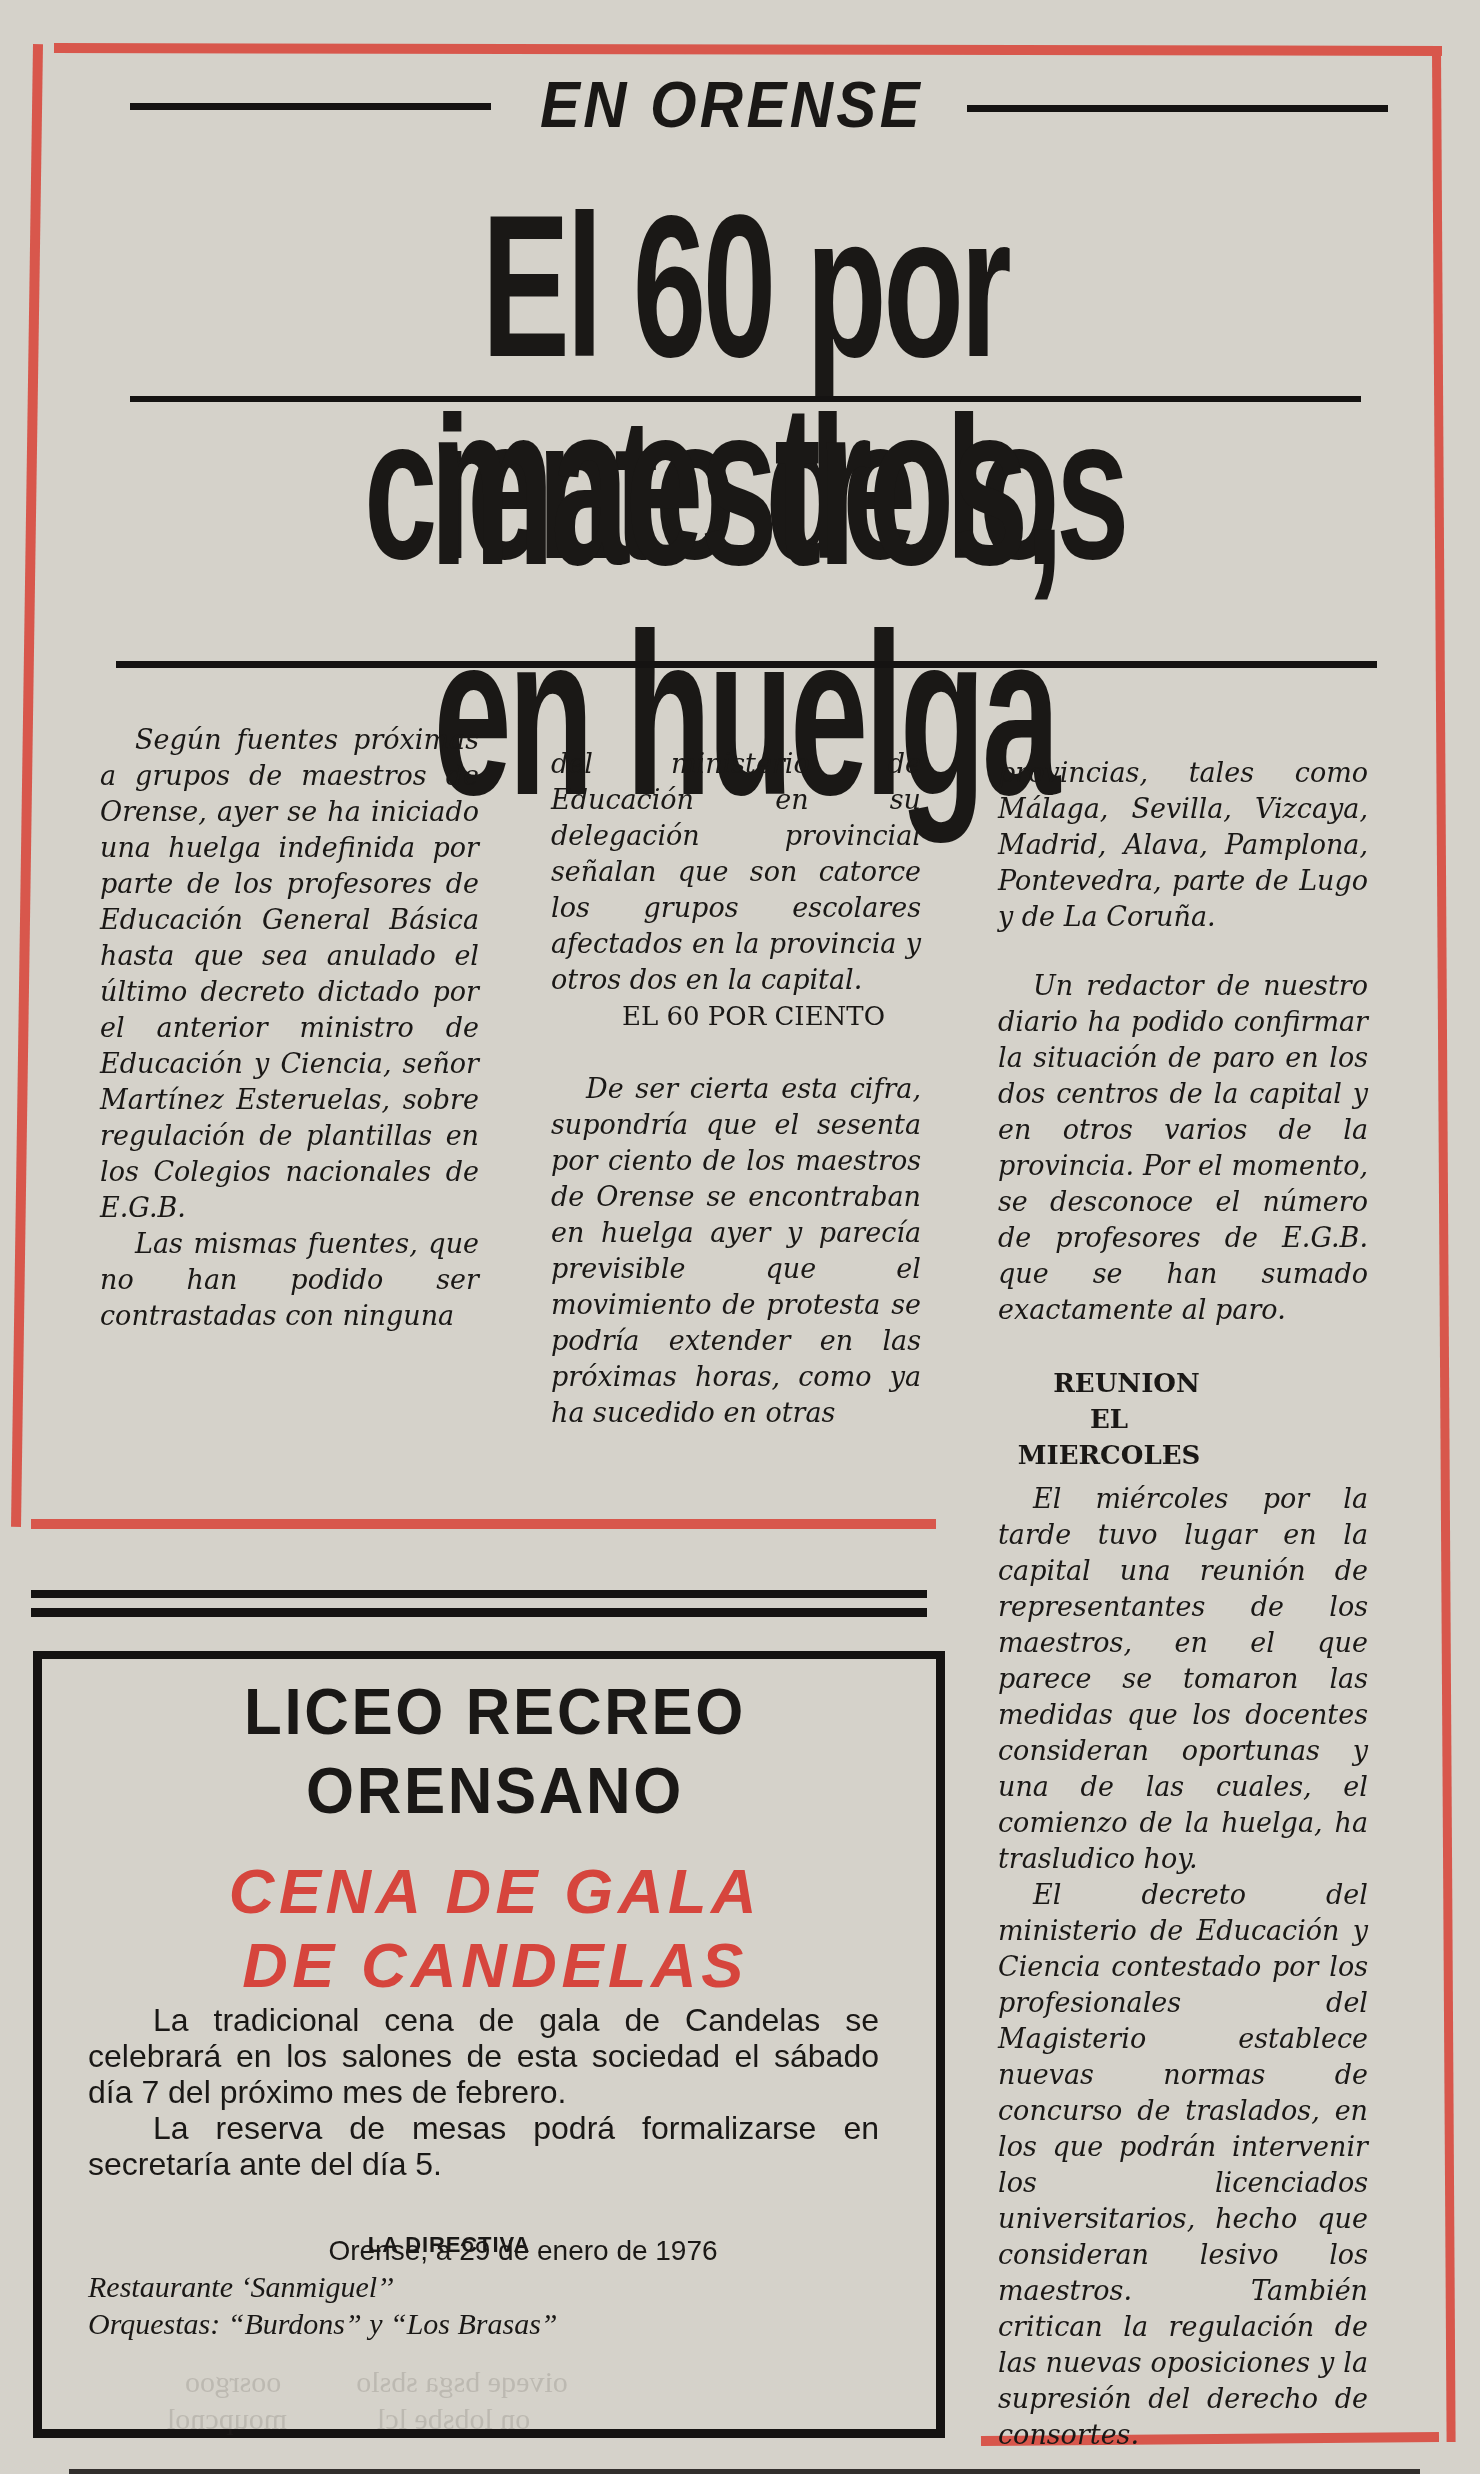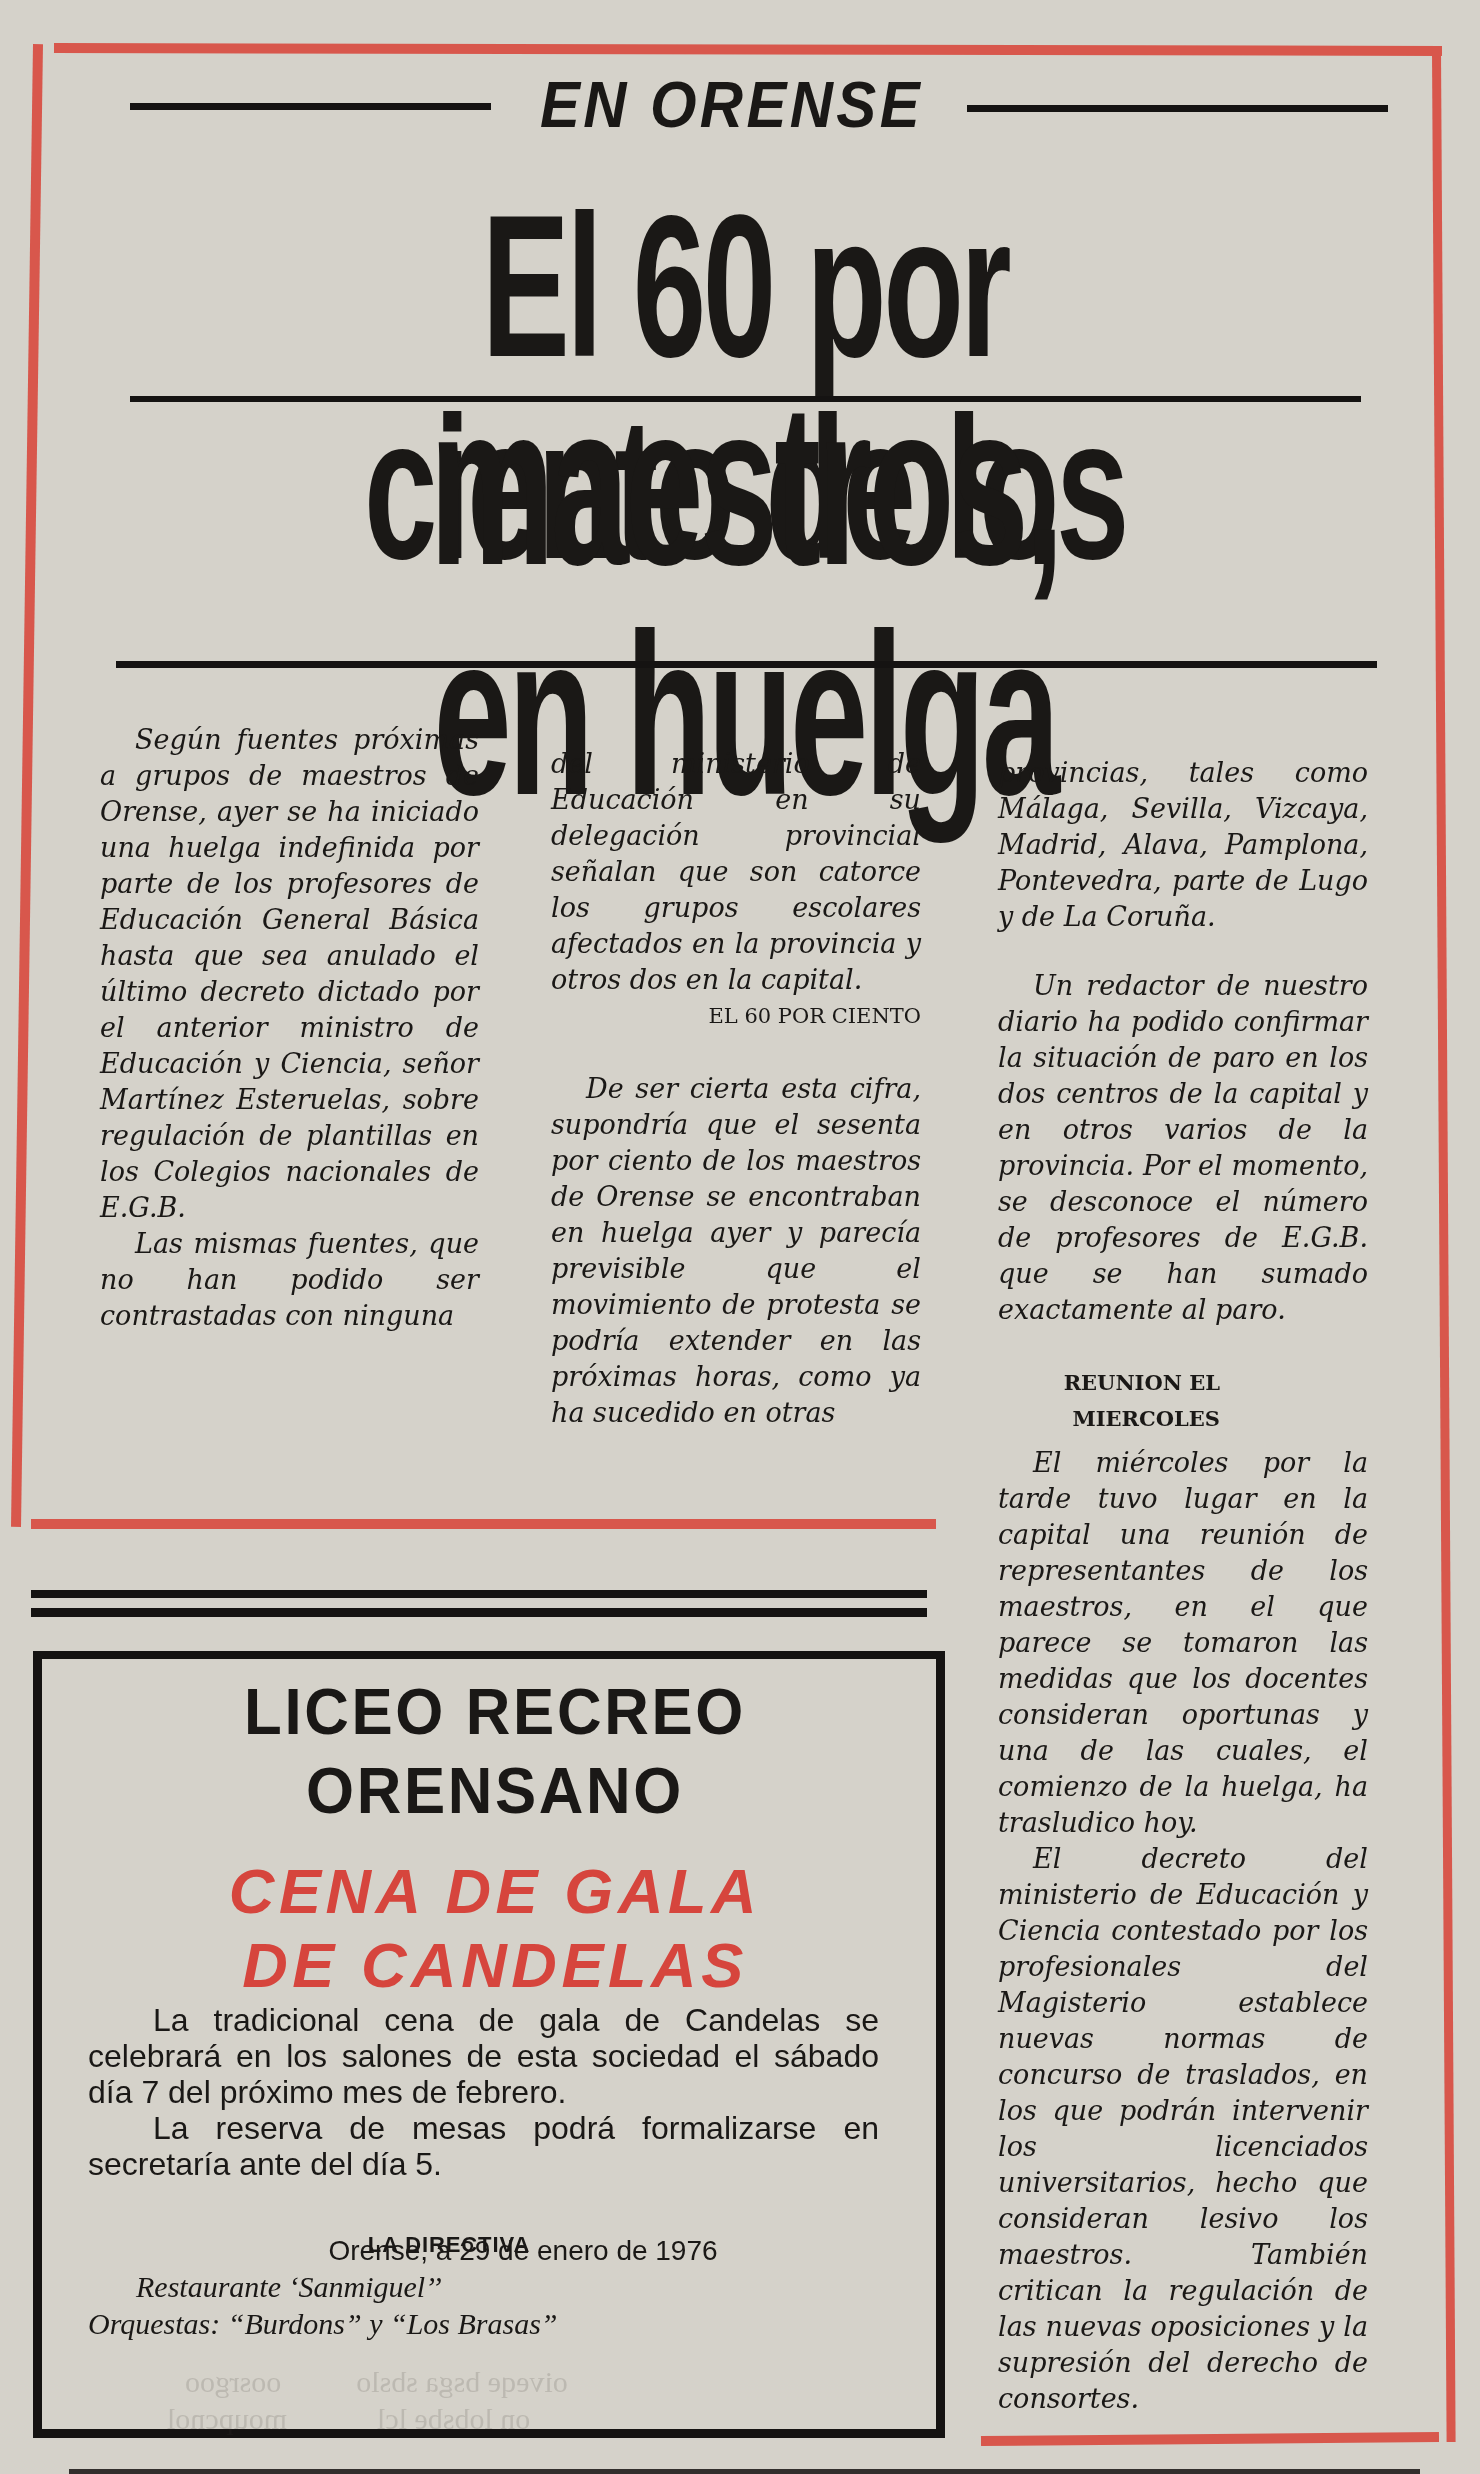--- a/index.html
+++ b/index.html
@@ -27,21 +27,21 @@
   }
   .col {
     position: absolute; font-size: 27px; line-height: 36px;
     text-align: justify; font-style: italic;
   }
   .col p { margin: 0; text-indent: 35px; }
   .col p.noindent { text-indent: 0; margin-top: 24px; }
   .dateline { font-family: "Liberation Sans", sans-serif; font-style: normal; font-weight: bold; font-size: 26px; }
   .dateline .spaced { letter-spacing: 5.6px; }
   .subhead {
-    font-style: normal; font-size: 21px; line-height: 36px; margin: 20.4px 0 18.5px 0; text-indent: 0; text-align: right;
+    font-style: normal; font-size: 26px; line-height: 36px; margin: 20.4px 0 18.5px 0; text-indent: 0; text-align: center;
   }
   .gap { height: 37px; }
 
   
   .ad-title {
     position: absolute; left: 46px; width: 898px; text-align: center;
     font-family: "Liberation Sans", sans-serif; font-weight: bold; font-size: 65px; line-height: 78px;
     letter-spacing: 2.8px;
   }
   .ad-red {
@@ -109,17 +109,17 @@
 <div class="ad-title" style="top:1752px; transform:scaleX(0.95);">ORENSANO</div>
 <div class="ad-red" style="top:1835px;">CENA DE GALA</div>
 <div class="ad-red" style="top:1909px;">DE CANDELAS</div>
 
 <div class="ad-body" style="top:2002px;">
   <p>La tradicional cena de gala de Candelas se celebrará en los salones de esta sociedad el sábado día 7 del próximo mes de febrero.</p>
   <p>La reserva de mesas podrá formalizarse en secretaría ante del día 5.</p>
 </div>
 <div class="ad-center" style="top:2195px; font-size:28px; left:74px;margin-top:40px;">Orense, a 29 de enero de 1976</div>
 <div class="ad-center" style="top:2232px; font-size:22px; font-weight:bold; left:0px; letter-spacing:0.9px;">LA DIRECTIVA</div>
-<div class="ad-small" style="top:2269px;margin-left:48px;">Restaurante ‘Sanmiguel’’</div>
+<div class="ad-small" style="top:2269px;">Restaurante ‘Sanmiguel’’</div>
 <div class="ad-small" style="top:2306px;">Orquestas: “Burdons” y “Los Brasas”</div>
 
 <div class="black" style="left:69px; top:2469px; width:1351px; height:5.6px; opacity:0.85;"></div>
 
 
 </body></html>

